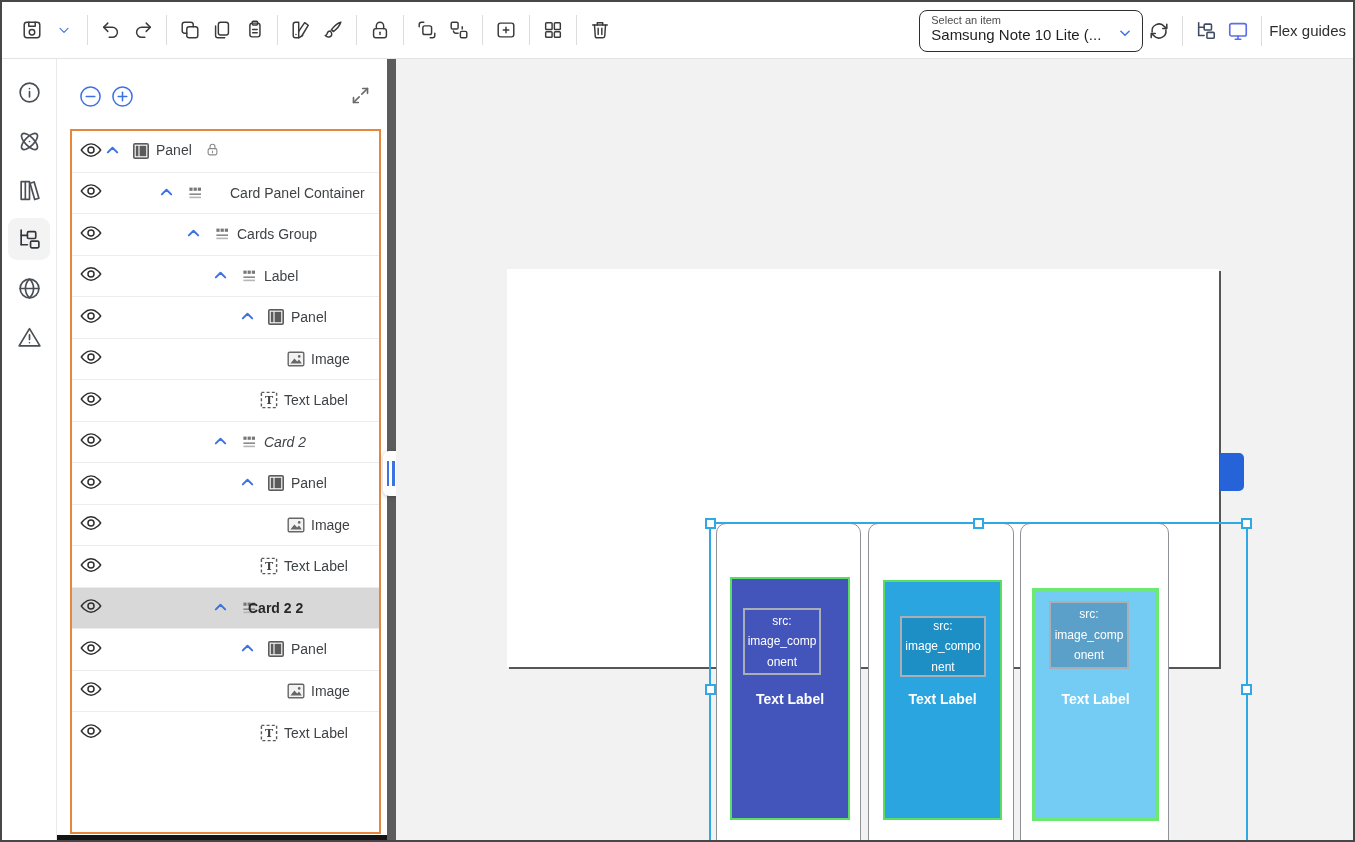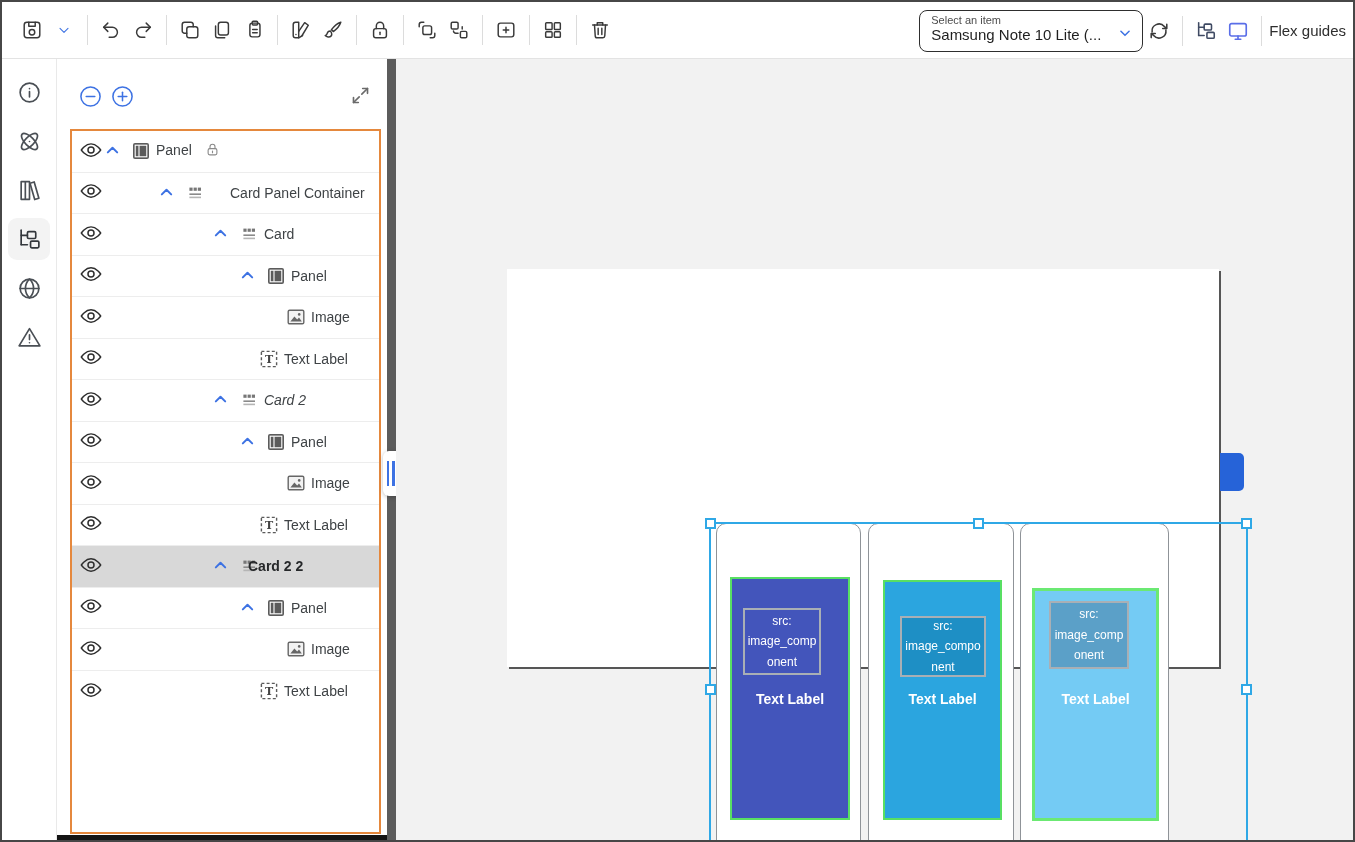--- a/index.html
+++ b/index.html
@@ -345,31 +345,48 @@
                 <rect x="3.4" y="9.4" width="11.6" height="1.6" fill="#8a8a8a"></rect>
                 <rect x="3.4" y="12.6" width="11.6" height="1.6" fill="#b5b5b5"></rect>
               </svg></span>
             <span class="nlabel" style="left: 138px; margin-left: 20px;">Card Panel Container</span>
           </div>
           <div class="tree-row">
             <button class="eye"><svg viewBox="0 0 24 17" fill="none" stroke="currentColor" stroke-width="1.6">
                 <path d="M1.5 8.5S5.6 1.8 12 1.8s10.5 6.7 10.5 6.7S18.4 15.2 12 15.2 1.5 8.5 1.5 8.5z"></path>
                 <circle cx="12" cy="8.5" r="3.3"></circle>
               </svg></button>
+            <button class="chev" style="left: 113px;"><svg viewBox="0 0 16 16" fill="none" stroke="currentColor" stroke-width="2.1" stroke-linecap="round" stroke-linejoin="round">
+                <path d="M3 10l5-5 5 5"></path>
+              </svg></button>
+            <span class="nicon" style="left: 141px;"><svg viewBox="0 0 18 18">
+                <rect x="3.4" y="3.6" width="3.2" height="3.2" fill="#777"></rect>
+                <rect x="7.6" y="3.6" width="3.2" height="3.2" fill="#777"></rect>
+                <rect x="11.8" y="3.6" width="3.2" height="3.2" fill="#777"></rect>
+                <rect x="3.4" y="9.4" width="11.6" height="1.6" fill="#8a8a8a"></rect>
+                <rect x="3.4" y="12.6" width="11.6" height="1.6" fill="#b5b5b5"></rect>
+              </svg></span>
+            <span class="nlabel" style="left: 165px;">Cards Group</span>
+          </div>
+          <div class="tree-row">
+            <button class="eye"><svg viewBox="0 0 24 17" fill="none" stroke="currentColor" stroke-width="1.6">
+                <path d="M1.5 8.5S5.6 1.8 12 1.8s10.5 6.7 10.5 6.7S18.4 15.2 12 15.2 1.5 8.5 1.5 8.5z"></path>
+                <circle cx="12" cy="8.5" r="3.3"></circle>
+              </svg></button>
             <button class="chev" style="left: 140px;"><svg viewBox="0 0 16 16" fill="none" stroke="currentColor" stroke-width="2.1" stroke-linecap="round" stroke-linejoin="round">
                 <path d="M3 10l5-5 5 5"></path>
               </svg></button>
             <span class="nicon" style="left: 168px;"><svg viewBox="0 0 18 18">
                 <rect x="3.4" y="3.6" width="3.2" height="3.2" fill="#777"></rect>
                 <rect x="7.6" y="3.6" width="3.2" height="3.2" fill="#777"></rect>
                 <rect x="11.8" y="3.6" width="3.2" height="3.2" fill="#777"></rect>
                 <rect x="3.4" y="9.4" width="11.6" height="1.6" fill="#8a8a8a"></rect>
                 <rect x="3.4" y="12.6" width="11.6" height="1.6" fill="#b5b5b5"></rect>
               </svg></span>
-            <span class="nlabel" style="left: 192px;">Card</span>
+            <span class="nlabel" style="left: 192px;">Label</span>
           </div>
           <div class="tree-row">
             <button class="eye"><svg viewBox="0 0 24 17" fill="none" stroke="currentColor" stroke-width="1.6">
                 <path d="M1.5 8.5S5.6 1.8 12 1.8s10.5 6.7 10.5 6.7S18.4 15.2 12 15.2 1.5 8.5 1.5 8.5z"></path>
                 <circle cx="12" cy="8.5" r="3.3"></circle>
               </svg></button>
             <button class="chev" style="left: 167px;"><svg viewBox="0 0 16 16" fill="none" stroke="currentColor" stroke-width="2.1" stroke-linecap="round" stroke-linejoin="round">
                 <path d="M3 10l5-5 5 5"></path>
               </svg></button>
             <span class="nicon" style="left: 195px;"><svg viewBox="0 0 18 18">

